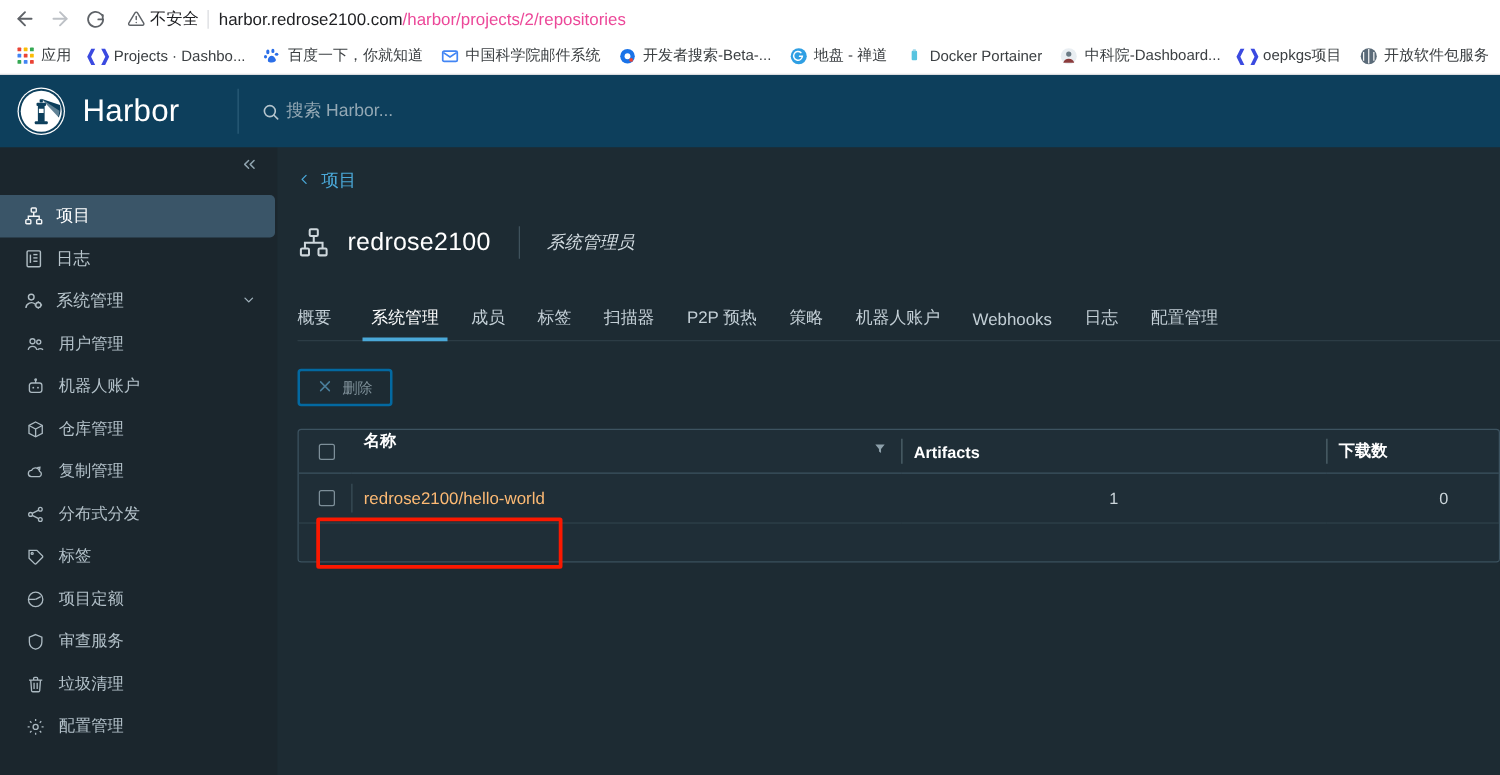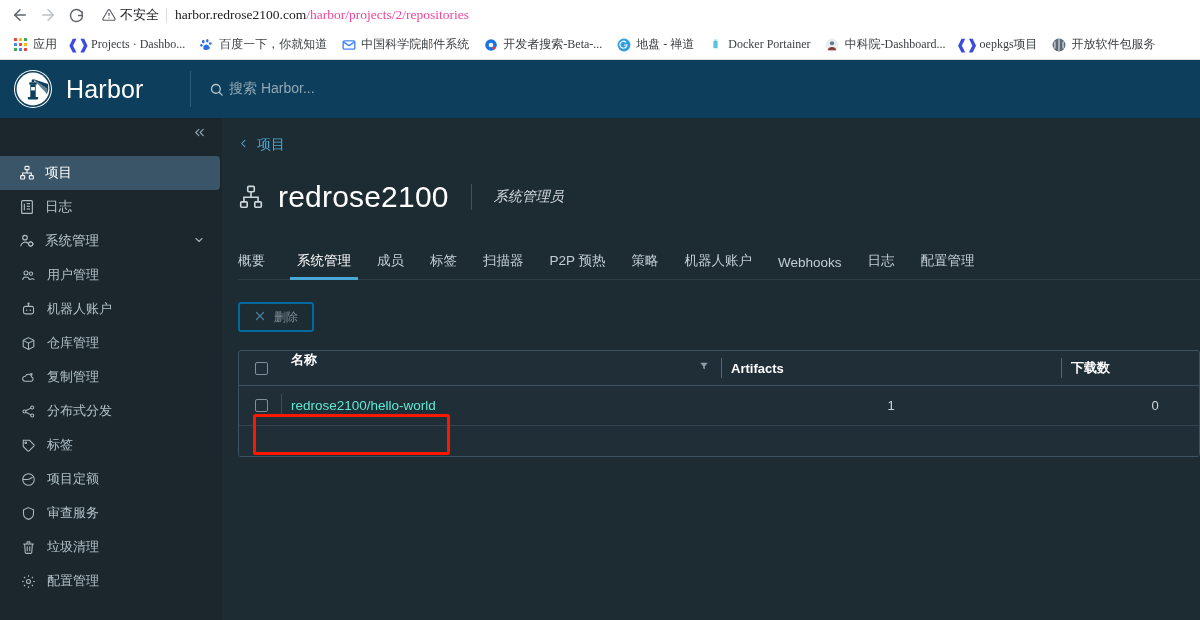--- a/index.html
+++ b/index.html
@@ -7,21 +7,20 @@
     width: 1200px; height: 620px;
     overflow: hidden;
     font-family: "Liberation Sans", "DejaVu Sans", sans-serif;
     background: #ffffff;
   }
 
   
   .browser-chrome {
     width: 1200px;
     background: #ffffff;
-    font-family: Liberation Serif, serif;
   }
   .browser-toolbar {
     height: 30px;
     display: flex;
     align-items: center;
     padding: 0 6px;
     background: #ffffff;
   }
   .nav-btn {
     width: 28px; height: 28px;
@@ -225,21 +224,21 @@
   }
   .proj-title-row {
     margin-top: 26px;
     display: flex;
     align-items: center;
     gap: 14px;
   }
   .proj-ico { color: #ced7dc; display:flex; align-items:center; }
   .proj-name {
     color: #ffffff;
-    font-size: 30px;
+    font-size: 20px;
     font-weight: 400;
     letter-spacing: 0.2px;
   }
   .title-sep {
     width: 1px; height: 26px;
     background: #3f525c;
     margin: 0 8px;
   }
   .proj-role {
     color: #d4dde2;
@@ -337,21 +336,21 @@
     position: absolute;
     left: 0; top: 8px; bottom: 8px;
     width: 1px;
     background: #3a4e58;
   }
   .col-check { width: 42px; }
   .col-name { width: 440px; }
   .col-art  { width: 340px; }
   .col-dl   { width: 188px; }
   .cell-center { text-align: center !important; }
-  .repo-link { color: #5eead4; font-size: 13.5px; }
+  .repo-link { color: #fdba74; font-size: 13.5px; }
   .ckbox {
     width: 13px; height: 13px;
     border: 1px solid #7d8f99;
     border-radius: 2px;
     background: transparent;
     display: block;
     margin-left: 6px;
   }
   .filter-ico {
     float: right;

